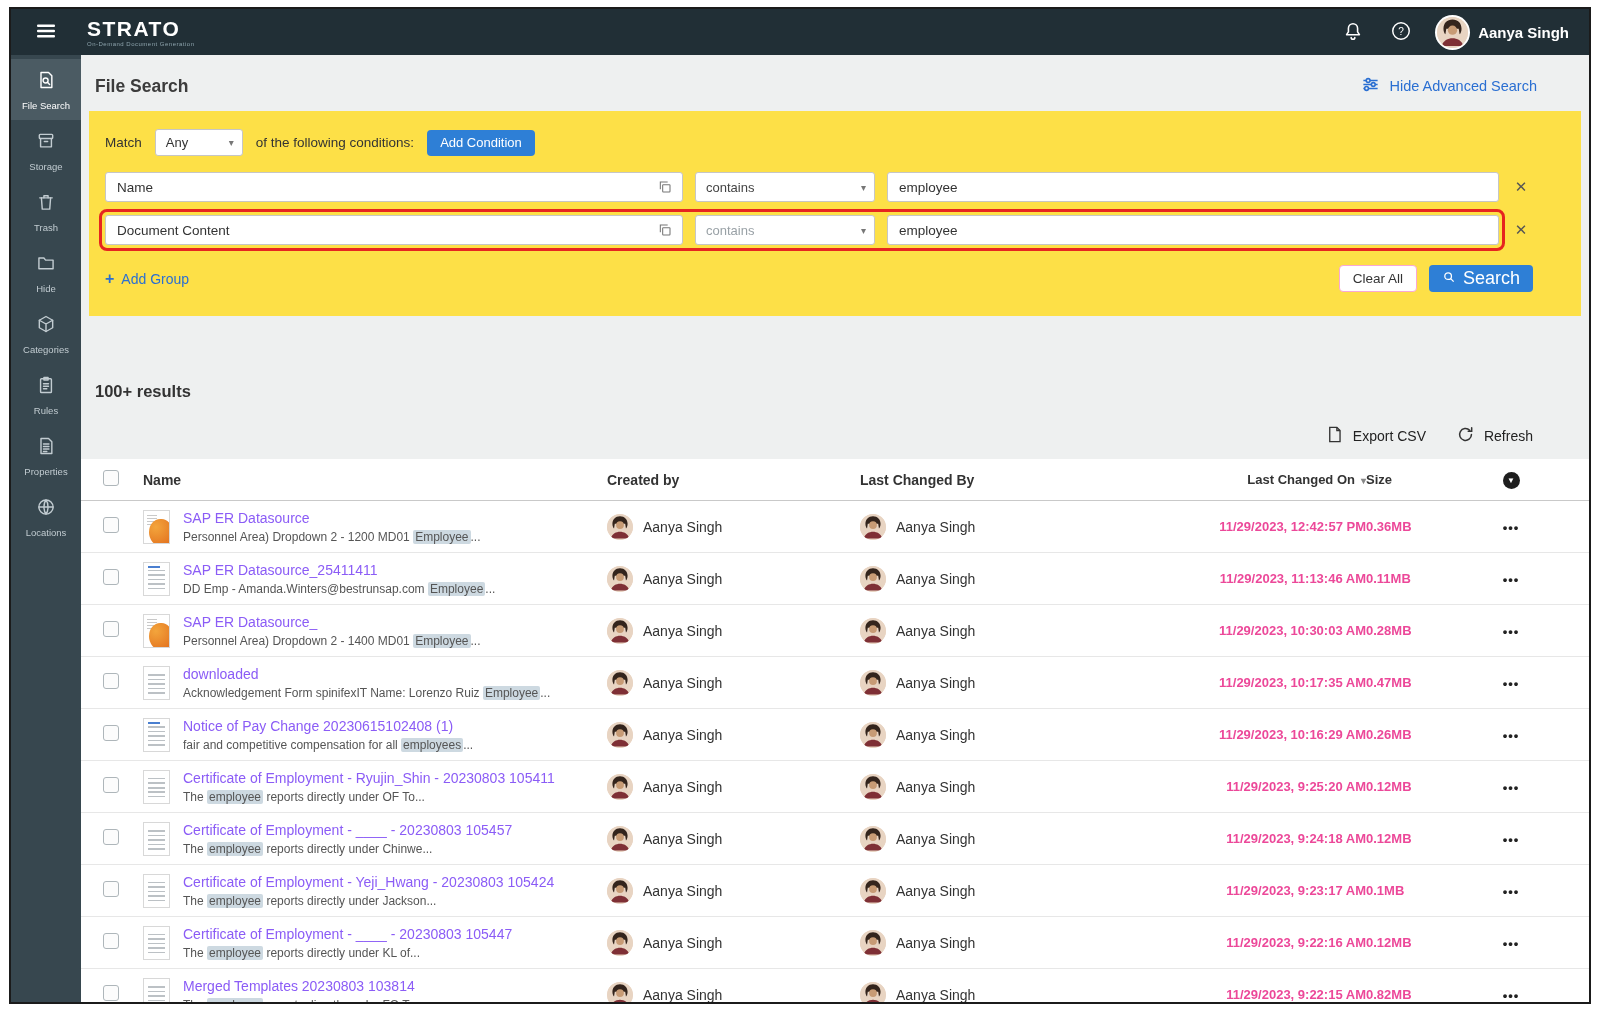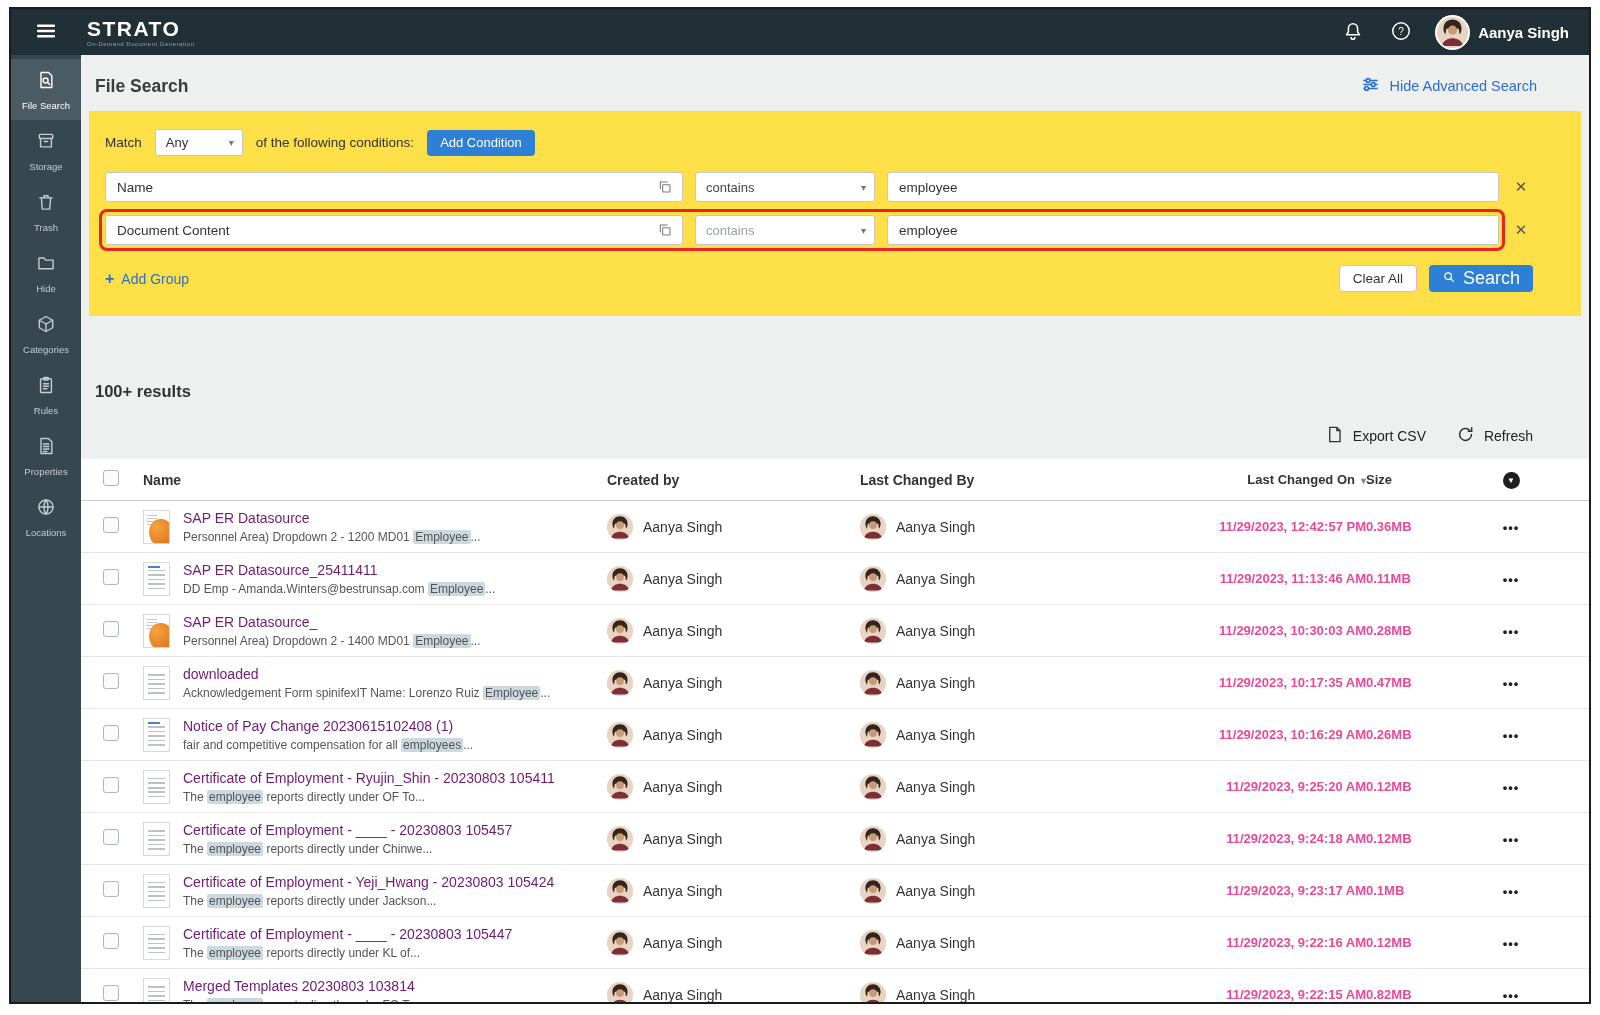--- a/index.html
+++ b/index.html
@@ -88,21 +88,21 @@
   .sort { font-size: 10px; color: #888; margin-left: 6px; }
   .colset { display: inline-flex; align-items: center; justify-content: center; width: 17px; height: 17px; border-radius: 50%; background: #1e1e1e; color: #fff; font-size: 8px; cursor: pointer; }
   .person-name { font-size: 14px; color: #333; }
 
   .thumb { width: 27px; height: 34px; border: 1px solid #d8d8d8; background: #fff; position: relative; flex: 0 0 auto; overflow: hidden; }
   .thumb::after { content: ""; position: absolute; left: 4px; right: 4px; top: 7px; height: 21px; background: repeating-linear-gradient(#bcc1c5 0 1.5px, transparent 1.5px 4.5px); }
   .thumb.doc-blue::before { content: ""; position: absolute; left: 4px; top: 3px; width: 12px; height: 2.5px; background: #4a7fd0; }
   .thumb.sap::after { content: ""; position: absolute; left: 3px; top: 4px; right: auto; width: 10px; height: 10px; background: repeating-linear-gradient(#c9c9c9 0 1px, transparent 1px 3px); }
   .thumb.sap::before { content: ""; position: absolute; right: -3px; bottom: -3px; width: 23px; height: 27px; background: radial-gradient(circle at 30% 30%, #f3a53c, #e06a1a); border-radius: 52% 48% 45% 55%; z-index: 1; }
   .name-block { min-width: 0; }
-  .file-name { font-size: 14px; color: #701a75; cursor: pointer; white-space: nowrap; overflow: hidden; text-overflow: ellipsis; }
+  .file-name { font-size: 14px; color: #8b5cf6; cursor: pointer; white-space: nowrap; overflow: hidden; text-overflow: ellipsis; }
   .snippet { font-size: 12px; color: #555; margin-top: 4px; white-space: nowrap; overflow: hidden; text-overflow: ellipsis; }
   .hl { background: #cdd9e1; padding: 0 2px; border-radius: 2px; }
   .dots { font-size: 13px; font-weight: bold; color: #222; letter-spacing: 1px; cursor: pointer; }
 </style>
 </head>
 <body>
 
 <div class="frame">
 
   <header class="topbar">

